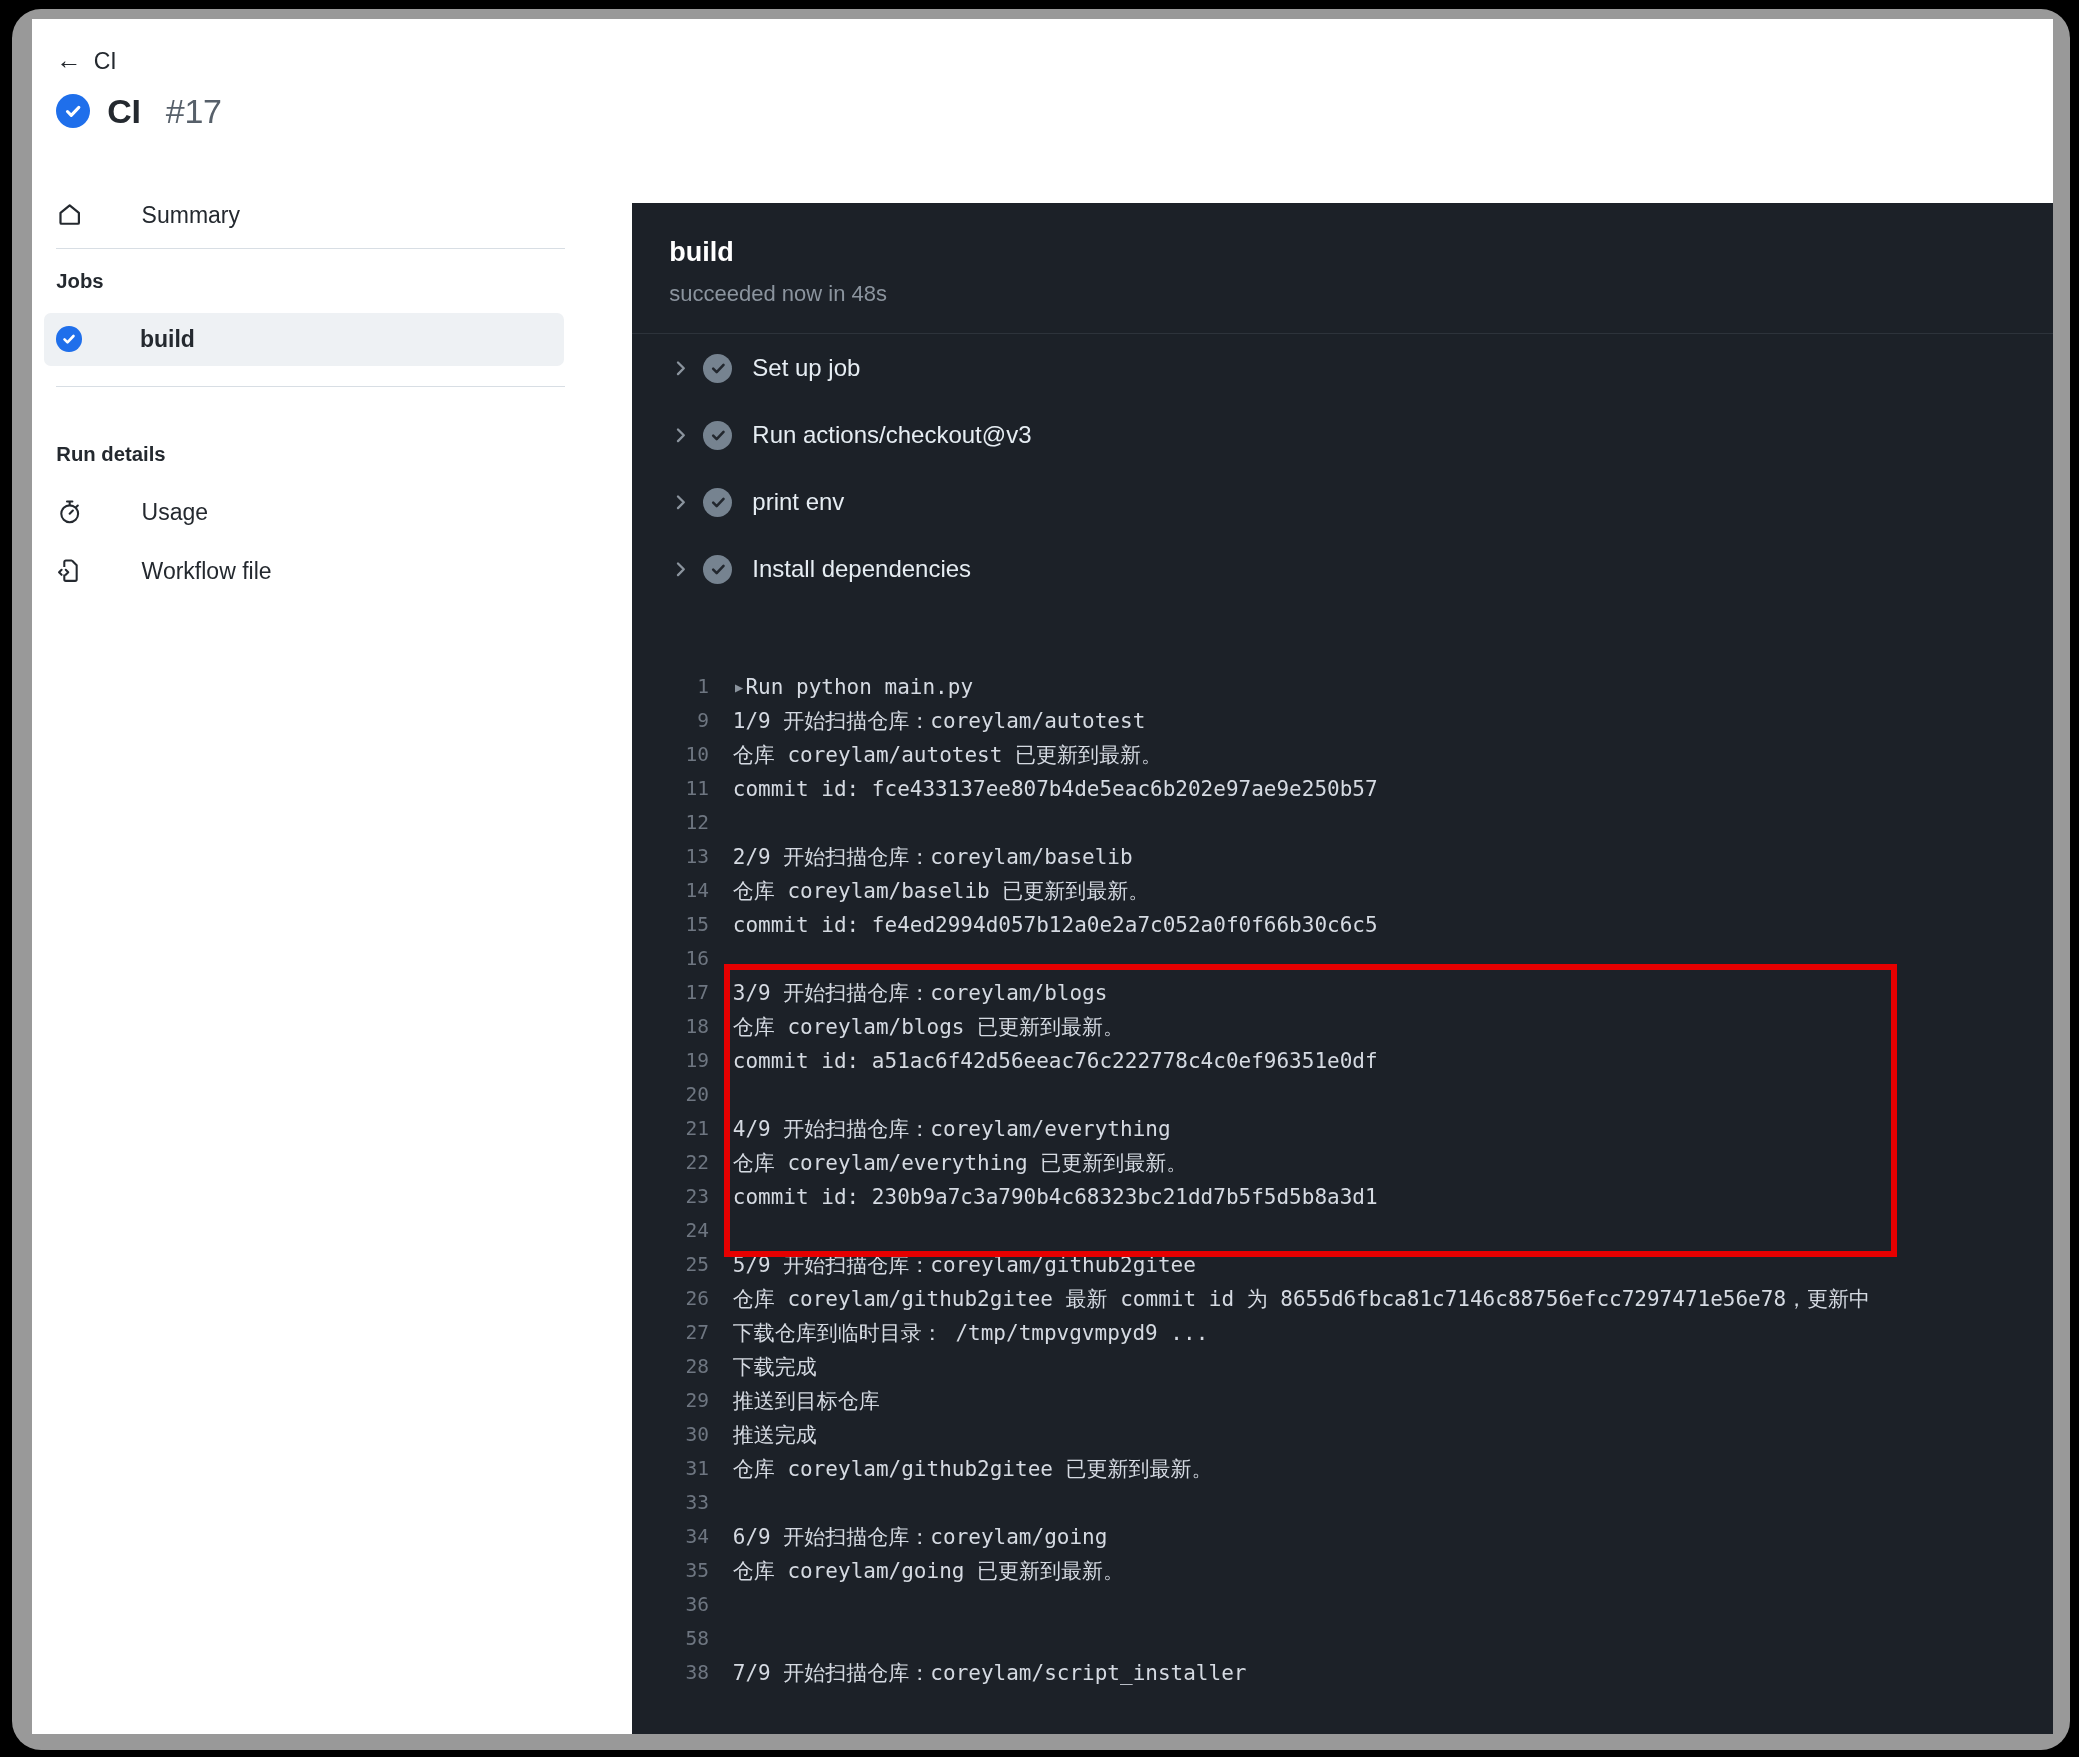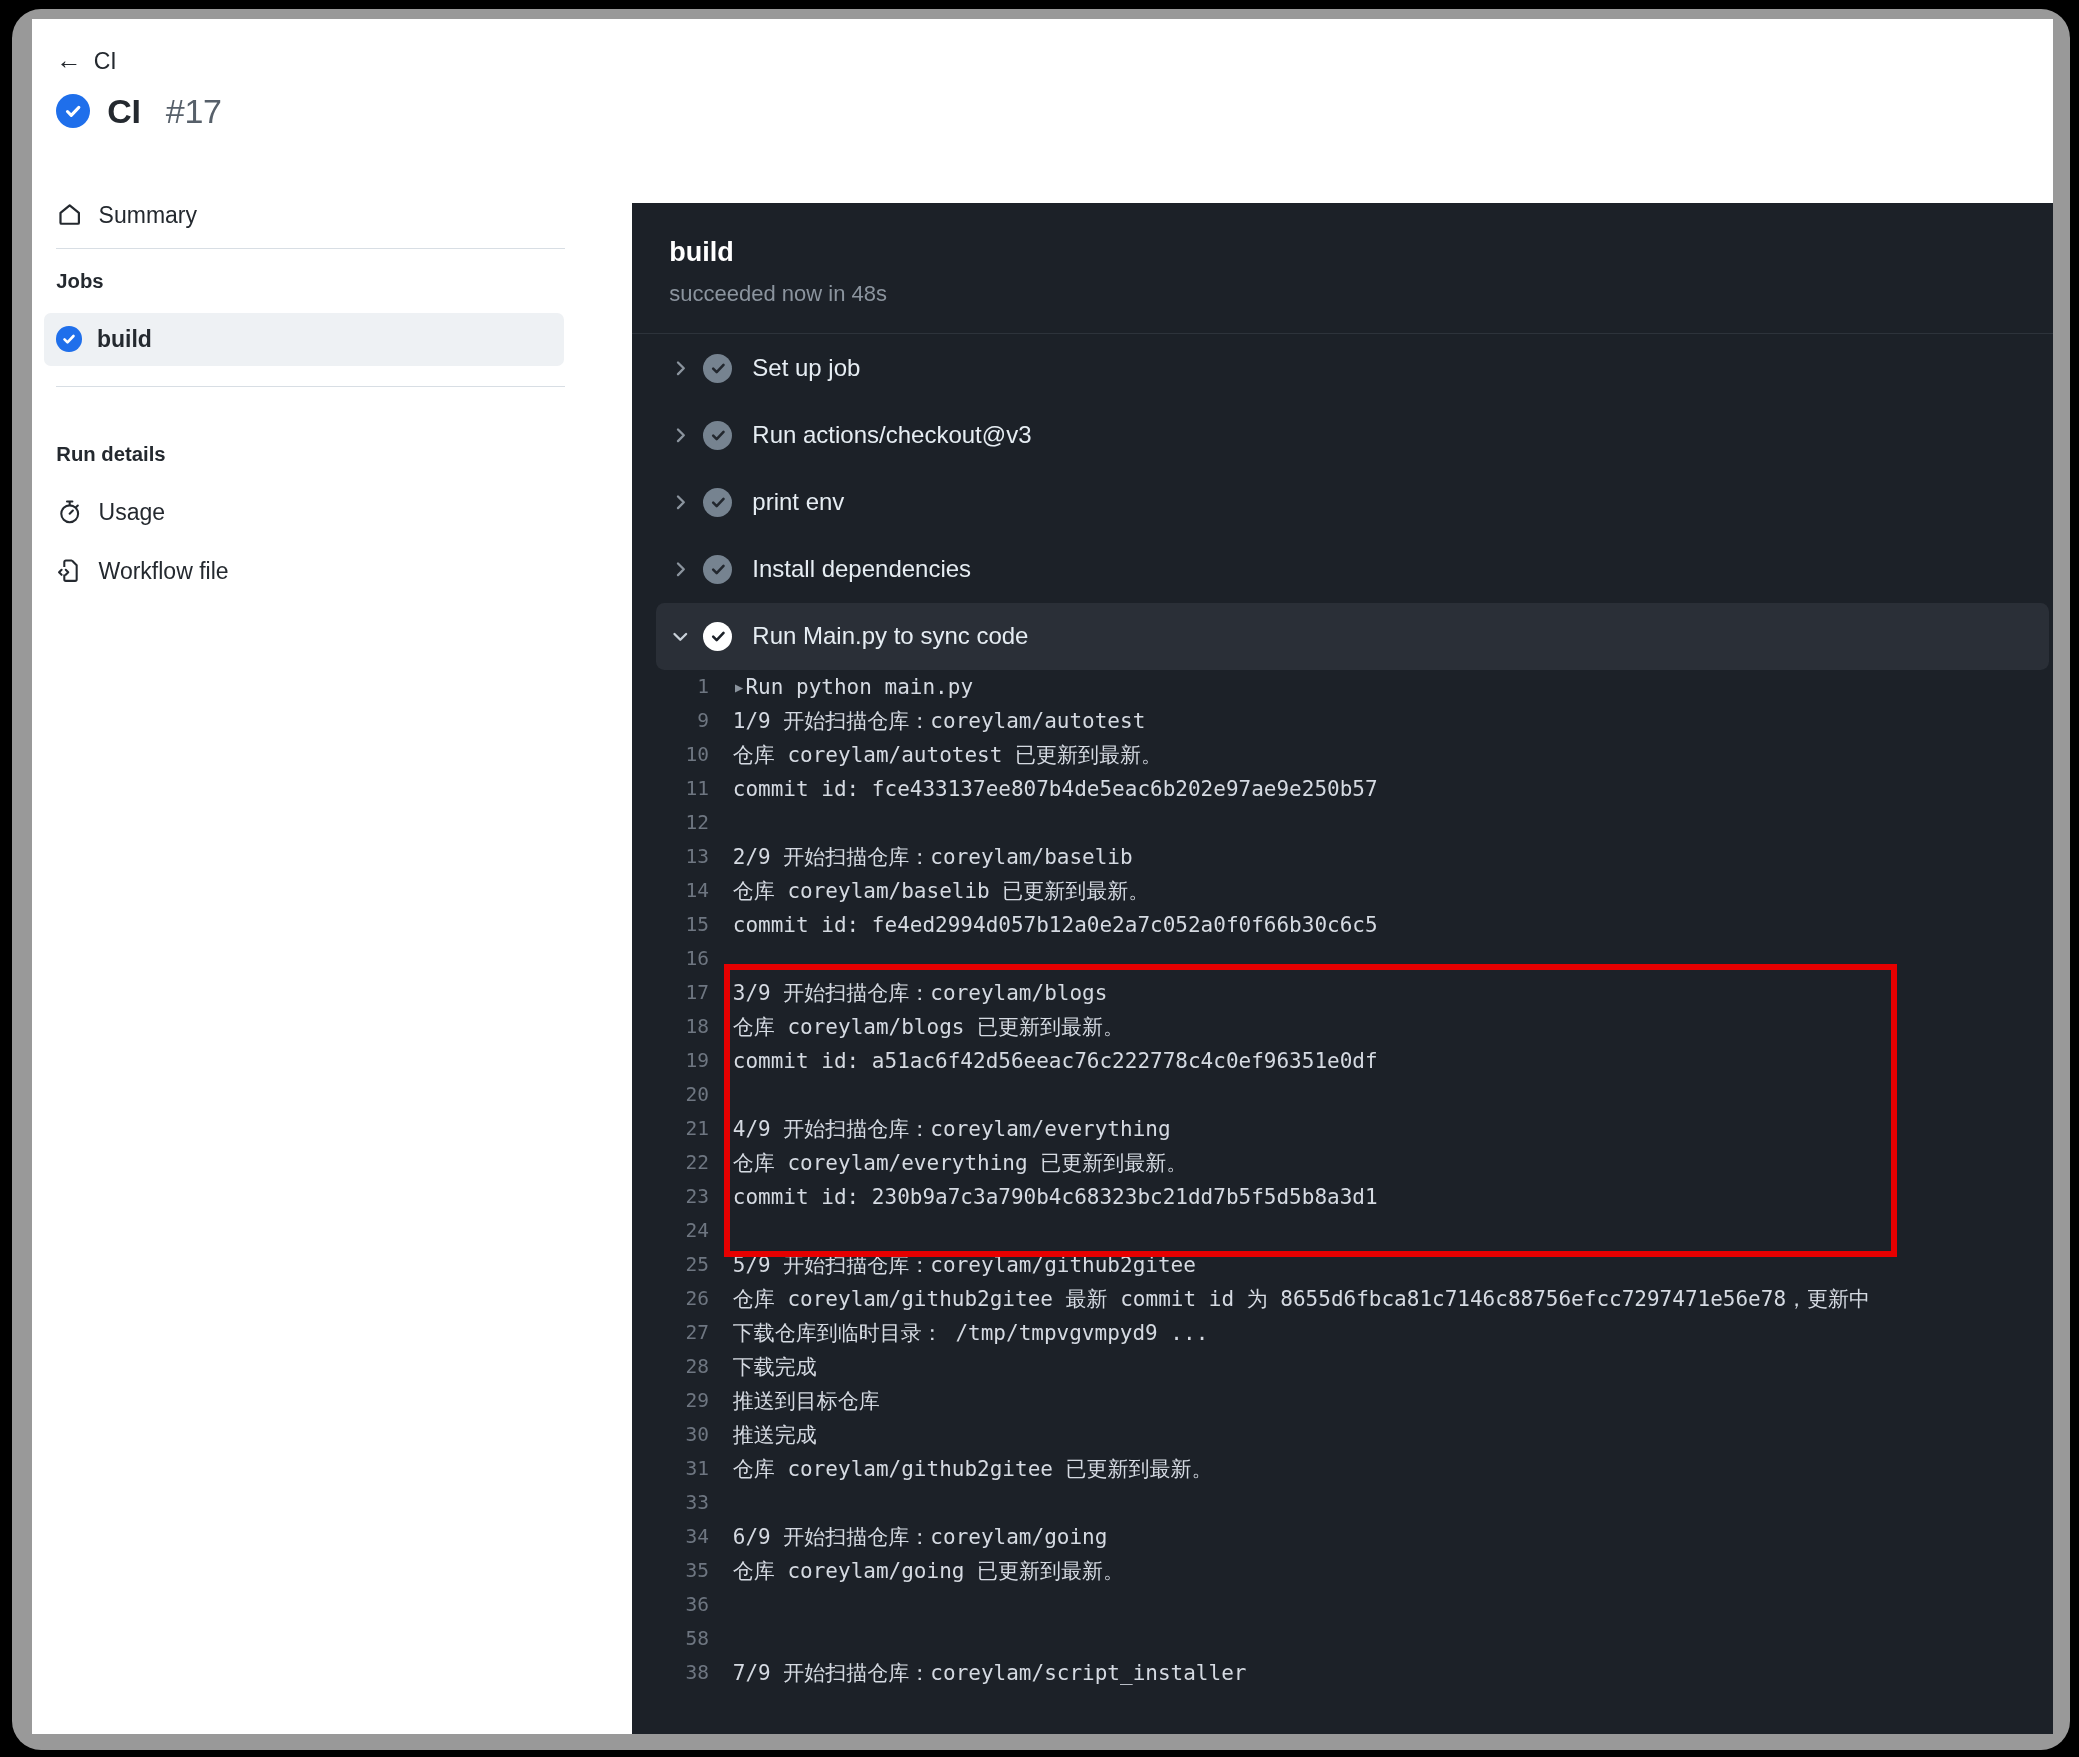--- a/index.html
+++ b/index.html
@@ -92,21 +92,21 @@
     height: 53px;
     display: flex;
     align-items: center;
     gap: 15.3px;
     padding-left: 12px;
     border-radius: 6.8px;
     font-size: 23px;
     color: #24292f;
   }
   .side-row.selected { background: #eef1f4; }
-  .side-row .label { line-height: 1; }
+  .side-row .label { line-height: 1; margin-left: 43px; }
   .side-row.selected .label { font-weight: 700; }
   .side-icon { width: 27px; height: 27px; display: flex; align-items: center; justify-content: center; flex: none; }
   .side-icon svg { width: 25.4px; height: 25.4px; display: block; }
   .side-heading {
     position: absolute;
     left: 24px;
     font-size: 20.3px;
     font-weight: 700;
     color: #24292f;
   }
@@ -353,35 +353,20 @@
               </svg>
             </span>
             <span class="step-check">
               <span class="dot">
                 <svg viewBox="0 0 16 16" fill="none">
                   <path d="M3.6 8.3l3 3 5.9-6.3" stroke="#22272e" stroke-width="2.2" stroke-linecap="round" stroke-linejoin="round"></path>
                 </svg>
               </span>
             </span>
             <span class="step-label">Install dependencies</span>
-          </div>
-          <div class="step-row active">
-            <span class="chev">
-              <svg viewBox="0 0 16 16" fill="none" stroke="#c9d1d9" stroke-width="2" stroke-linecap="round" stroke-linejoin="round">
-                <path d="M3 6l5 5 5-5"></path>
-              </svg>
-            </span>
-            <span class="step-check">
-              <span class="dot">
-                <svg viewBox="0 0 16 16" fill="none">
-                  <path d="M3.6 8.3l3 3 5.9-6.3" stroke="#1c2128" stroke-width="2.2" stroke-linecap="round" stroke-linejoin="round"></path>
-                </svg>
-              </span>
-            </span>
-            <span class="step-label">Run Main.py to sync code</span>
           </div>
         </div>
 
       <div id="log-body">
         <div id="log-lines">
             <div class="log-line"><span class="ln">1</span><span class="lt"><span class="run-caret">▸</span>Run python main.py</span></div>
             <div class="log-line"><span class="ln">9</span><span class="lt">1/9 开始扫描仓库：coreylam/autotest</span></div>
             <div class="log-line"><span class="ln">10</span><span class="lt">仓库 coreylam/autotest 已更新到最新。</span></div>
             <div class="log-line"><span class="ln">11</span><span class="lt">commit id: fce433137ee807b4de5eac6b202e97ae9e250b57</span></div>
             <div class="log-line"><span class="ln">12</span><span class="lt"></span></div>

